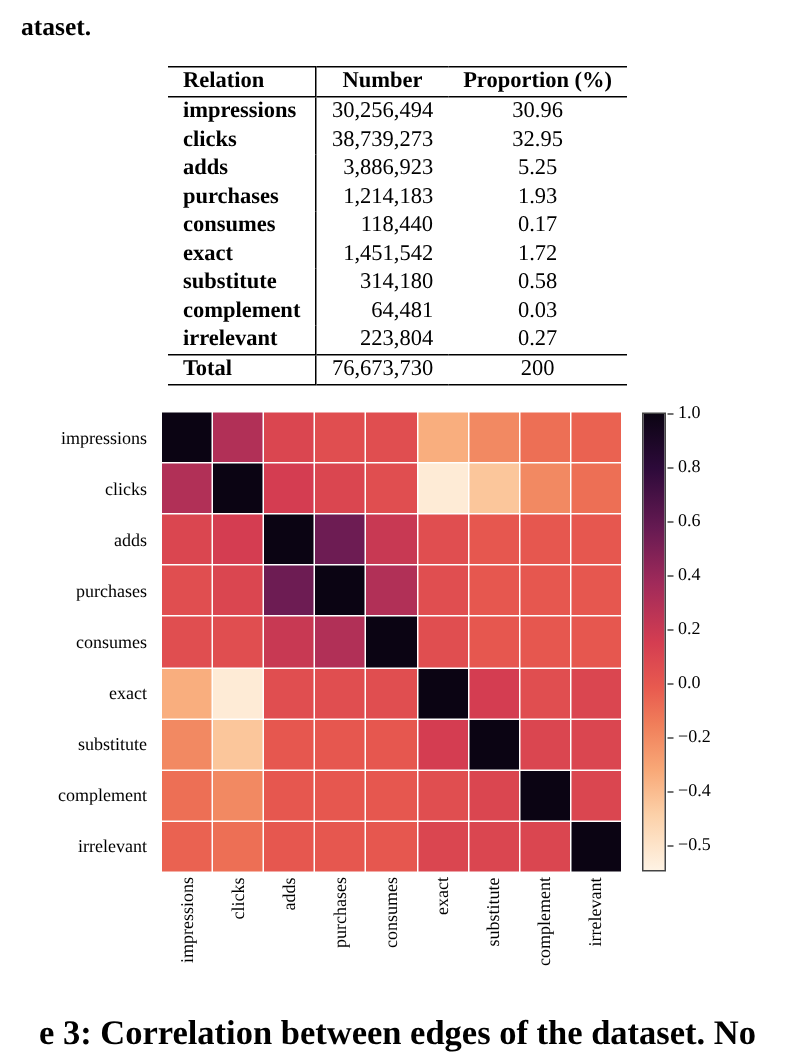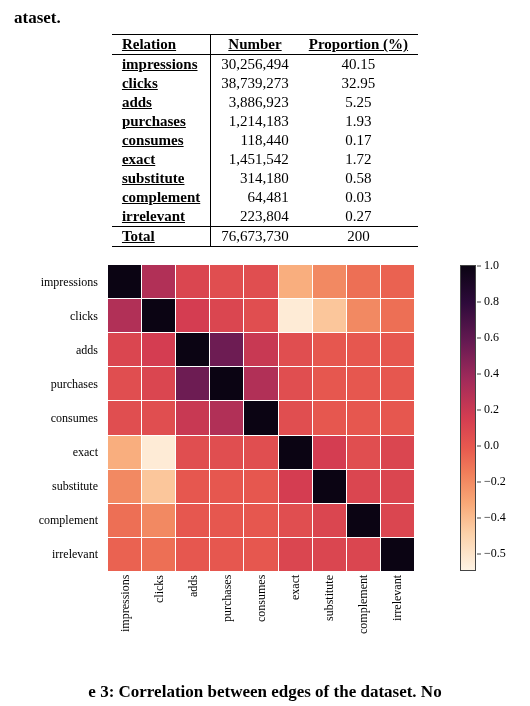--- a/index.html
+++ b/index.html
@@ -15,32 +15,32 @@
   }
   .page {
     position: relative;
     width: 530px;
     height: 706px;
     padding: 8px 14px;
   }
   .frag-top {
     font-weight: bold;
     font-size: 17px;
-    margin-bottom: 6px;
+    margin-bottom: 16px;
   }
   table.data {
     border-collapse: collapse;
     margin: 0 auto 8px auto;
     font-size: 15px;
   }
   table.data th, table.data td {
     padding: 1px 10px;
     text-align: left;
   }
-  table.data th { font-weight: bold; text-decoration: underline; }
+  table.data th { font-weight: bold; }
   table.data td.num { text-align: right; }
   table.data td.pct { text-align: center; }
   table.data th.pct { text-align: left; }
   table.data th.num { text-align: center; }
   .rule-top { border-top: 1.5px solid #000; }
   .rule-bot { border-bottom: 1.5px solid #000; }
   .rule-mid { border-bottom: 1px solid #000; }
 
   .chart-area {
     position: relative;
@@ -97,21 +97,20 @@
     align-items: center;
     justify-content: flex-end;
   }
 
   .colorbar-wrap {
     position: absolute;
     left: 414px;
     top: 10px;
     width: 70px;
     height: 306px;
-    margin-left: 32px;
   }
   .colorbar {
     position: absolute;
     left: 0;
     top: 0;
     width: 16px;
     height: 306px;
     
     background: linear-gradient(to bottom,
       #0b0413 0%,
@@ -150,21 +149,21 @@
     background: #444;
   }
 
   .frag-bot {
     position: absolute;
     bottom: 4px;
     left: 0;
     width: 530px;
     text-align: center;
     font-weight: bold;
-    font-size: 17px;
+    font-size: 23px;
     white-space: nowrap;
   }
 </style>
 </head>
 <body>
 
 <div class="page">
   <div class="frag-top">ataset.</div>
 
   <table class="data">
@@ -172,21 +171,21 @@
       <tr class="rule-top rule-mid">
         <th style="border-right:1px solid #000;">Relation</th>
         <th class="num">Number</th>
         <th class="pct">Proportion (%)</th>
       </tr>
     </thead>
     <tbody id="tbody">
         <tr>
           <th style="border-right: 1px solid rgb(0, 0, 0);">impressions</th>
           <td class="num">30,256,494</td>
-          <td class="pct">40.15</td>
+          <td class="pct">30.96</td>
         </tr>
         <tr>
           <th style="border-right: 1px solid rgb(0, 0, 0);">clicks</th>
           <td class="num">38,739,273</td>
           <td class="pct">32.95</td>
         </tr>
         <tr>
           <th style="border-right: 1px solid rgb(0, 0, 0);">adds</th>
           <td class="num">3,886,923</td>
           <td class="pct">5.25</td>

